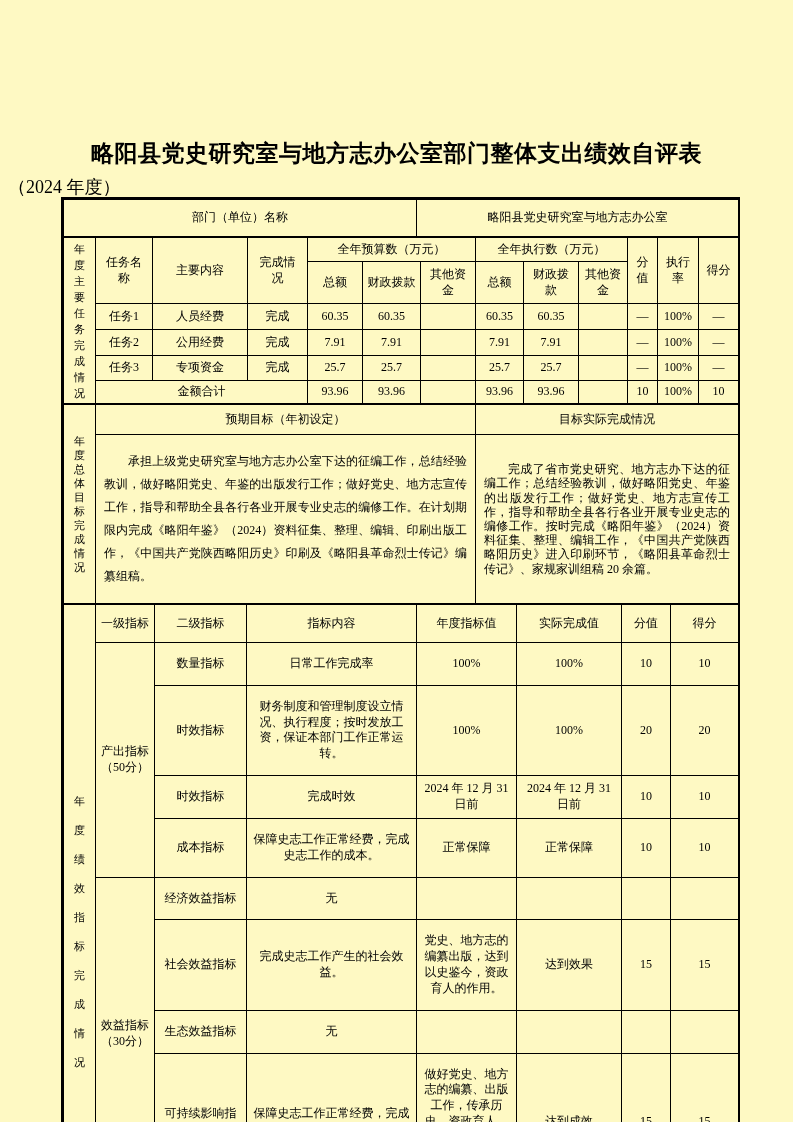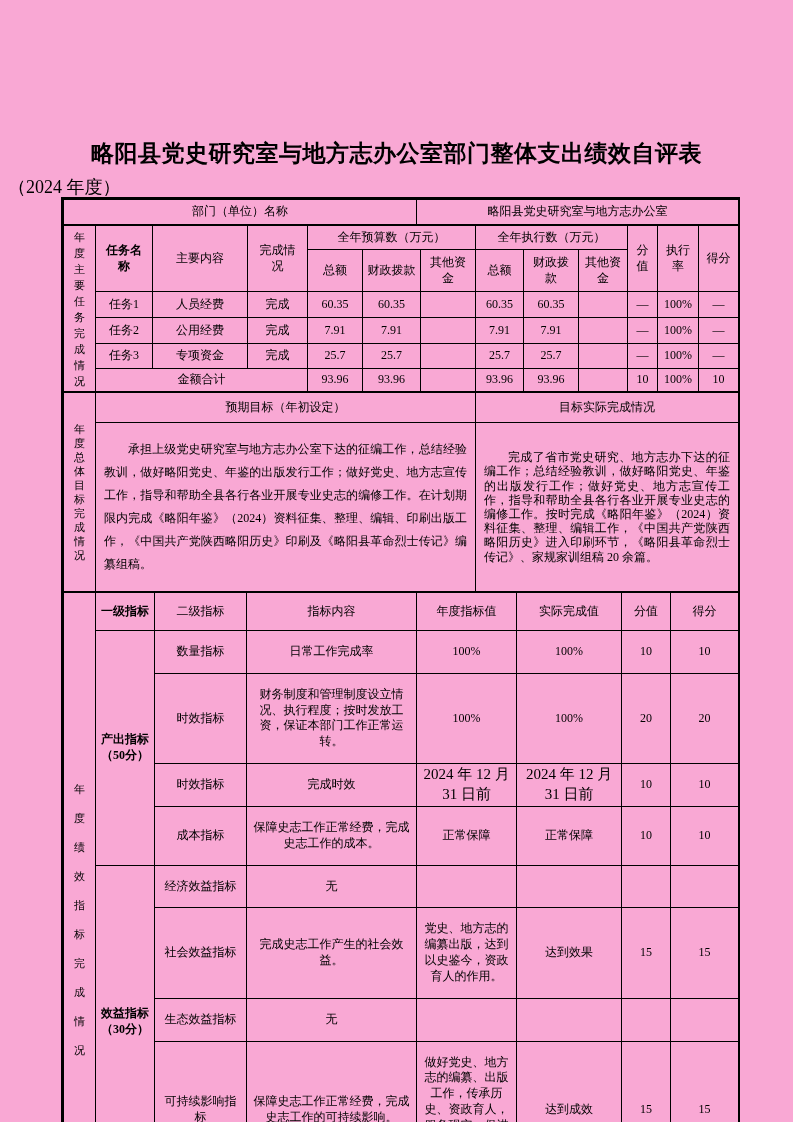--- a/index.html
+++ b/index.html
@@ -1,55 +1,55 @@
 <!DOCTYPE html>
 <html><head>
 <meta charset="utf-8">
 <style>
   html,body{margin:0;padding:0;background:#ffffff;}
-  .page{position:relative;width:793px;height:1122px;background:#f9a8d4;color:#000;
+  .page{position:relative;width:793px;height:1122px;background:#fef9c3;color:#000;
         font-family:"Liberation Serif","DejaVu Serif",serif;}
   .title{position:absolute;top:138px;left:0;width:100%;text-align:center;
          font-family:"Liberation Sans","DejaVu Sans",sans-serif;
          font-weight:bold;font-size:23px;letter-spacing:0.5px;}
   .subtitle{position:absolute;top:175px;left:8px;width:100%;text-align:left;font-size:18px;}
   .tablewrap{position:absolute;left:61px;top:197px;width:675px;border:2px solid #000;}
   table{border-collapse:collapse;table-layout:fixed;width:675px;}
   td{border:1px solid #000;font-size:12px;line-height:1.32;text-align:center;
      vertical-align:middle;padding:1px 4px;word-break:break-all;}
   .l{text-align:center;margin-top:24px;}
   .jt{text-align:justify;}
-  .sm{font-size:15px;letter-spacing:0;}
+  .sm{font-size:12px;letter-spacing:0;}
   .side{padding:0;}
   .vert{width:14px;margin:0 auto;font-size:11px;text-align:center;}
   .v1{line-height:16px;}
   .v2{line-height:14px;}
   .v3{line-height:29px;}
-  .np{padding:1px 5px;font-weight:bold;}
+  .np{padding:1px 5px;}
   .tight{padding:13px 6px;}
   .para{padding:15px 8px;text-indent:2em;line-height:23px;}
   .para2{padding:2px 8px;text-indent:2em;line-height:14.2px;}
 </style>
 </head>
 <body>
 
 <div class="page">
 
   <div class="title">略阳县党史研究室与地方志办公室部门整体支出绩效自评表</div>
   <div class="subtitle">（2024 年度）</div>
 
   <div class="tablewrap">
 
     <table>
       <colgroup>
           <col style="width:353px">
           <col style="width:322px">
         </colgroup>
       <tbody>
-          <tr style="height:25px">
+          <tr style="height:37px">
         <td>部门（单位）名称</td>
         <td>略阳县党史研究室与地方志办公室</td>
       </tr>
     </tbody>
       </table>
 
     <table>
       <colgroup>
         <col style="width:32px">
           <col style="width:57px">

